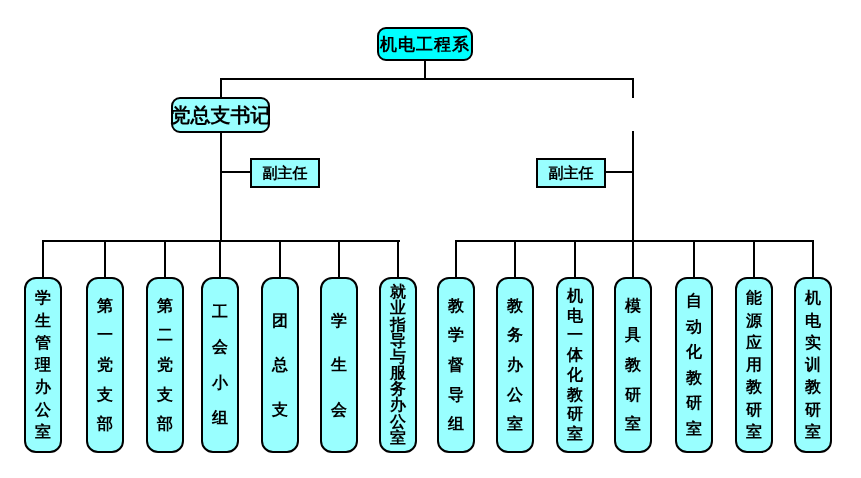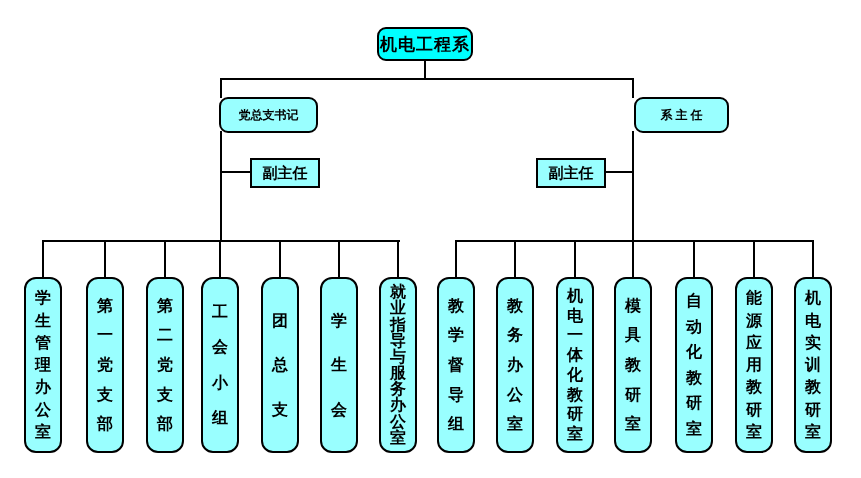--- a/index.html
+++ b/index.html
@@ -1,21 +1,21 @@
 <!DOCTYPE html>
 <html style="--root-fill: #00ffff; --node-fill: #99ffff; --line-color: #000000;"><head>
 <meta charset="utf-8">
 <style>
   html, body { margin: 0; padding: 0; background: #ffffff; }
   .canvas {
     position: relative;
     width: 861px;
     height: 478px;
     background: #ffffff;
-    font-family: Liberation Serif, serif;
+    font-family: Liberation Sans, sans-serif;
     overflow: hidden;
   }
   .node {
     position: absolute;
     box-sizing: border-box;
     background: var(--node-fill, #99ffff);
     border: 2px solid var(--line-color, #000);
     border-radius: 9px;
     display: flex;
     align-items: center;
@@ -23,21 +23,21 @@
     font-weight: bold;
     color: #000;
     text-align: center;
     white-space: pre;
   }
   .root-node {
     background: var(--root-fill, #00ffff);
     font-size: 17px;
     letter-spacing: 1px;
   }
-  .head-node { font-size: 12px; margin-left: 48px; }
+  .head-node { font-size: 20px; }
   .deputy-node { font-size: 15px; border-radius: 0; }
   .vnode {
     flex-direction: column;
     justify-content: space-evenly;
     font-size: 16px;
     border-radius: 12px;
     padding: 5px 0;
   }
   .vnode span { display: block; line-height: 1; }
   .line {
@@ -74,21 +74,20 @@
   <div class="line" style="left:574px;top:242px;width:2px;height:35px"></div>
   <div class="line" style="left:632px;top:242px;width:2px;height:35px"></div>
   <div class="line" style="left:693px;top:242px;width:2px;height:35px"></div>
   <div class="line" style="left:753px;top:242px;width:2px;height:35px"></div>
   <div class="line" style="left:812px;top:242px;width:2px;height:35px"></div>
 
   <div class="node root-node" style="left:377px;top:27px;width:96px;height:34px">机电工程系</div>
 
   <div class="node head-node" style="left:171px;top:97px;width:99px;height:36px">党总支书记</div>
 
-  <div class="node head-node" style="left:586px;top:97px;width:95px;height:36px">系 主 任</div>
 
   <div class="node deputy-node" style="left:250px;top:158px;width:70px;height:30px">副主任</div>
 
   <div class="node deputy-node" style="left:536px;top:158px;width:70px;height:30px">副主任</div>
 
   <div class="node vnode" style="left:24px;top:277px;width:38px;height:176px"><span>学</span><span>生</span><span>管</span><span>理</span><span>办</span><span>公</span><span>室</span></div>
   <div class="node vnode" style="left:86px;top:277px;width:38px;height:176px"><span>第</span><span>一</span><span>党</span><span>支</span><span>部</span></div>
   <div class="node vnode" style="left:146px;top:277px;width:38px;height:176px"><span>第</span><span>二</span><span>党</span><span>支</span><span>部</span></div>
   <div class="node vnode" style="left:201px;top:277px;width:38px;height:176px"><span>工</span><span>会</span><span>小</span><span>组</span></div>
   <div class="node vnode" style="left:261px;top:277px;width:38px;height:176px"><span>团</span><span>总</span><span>支</span></div>

